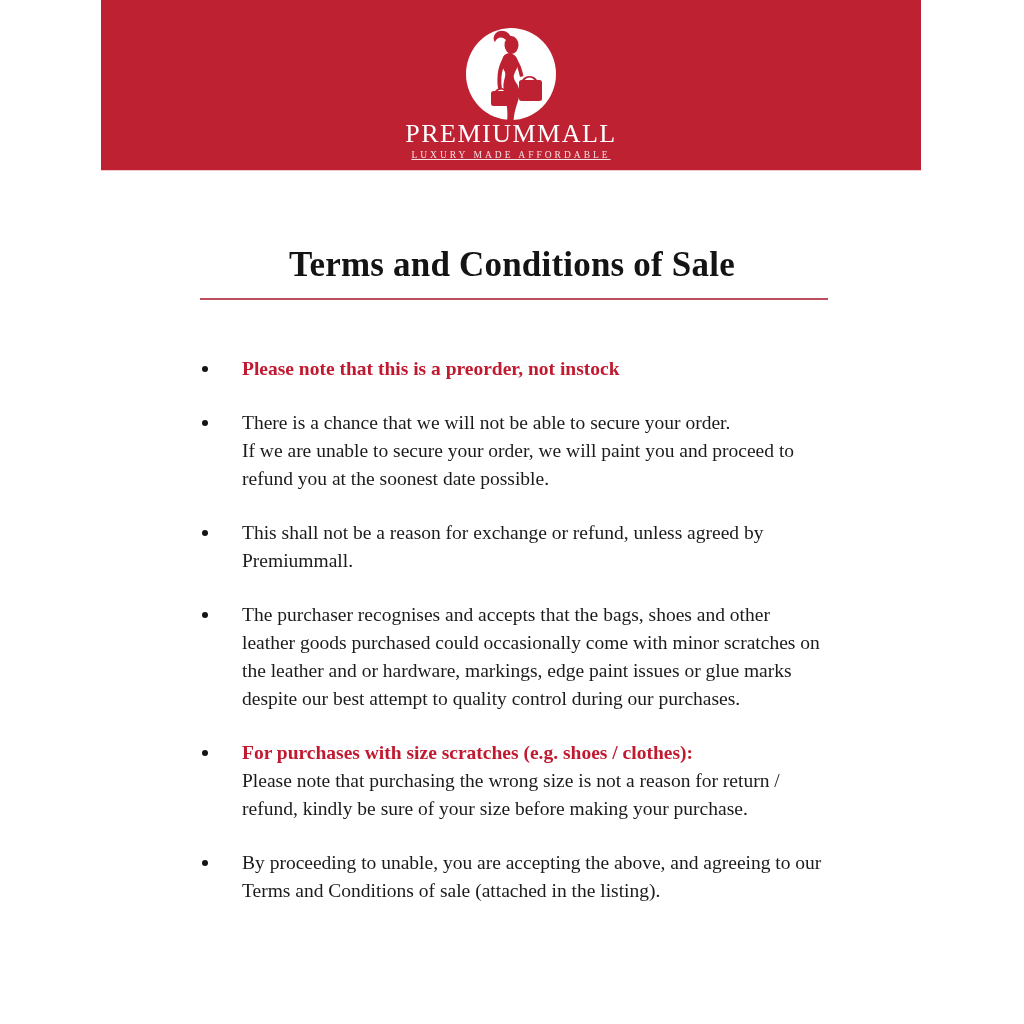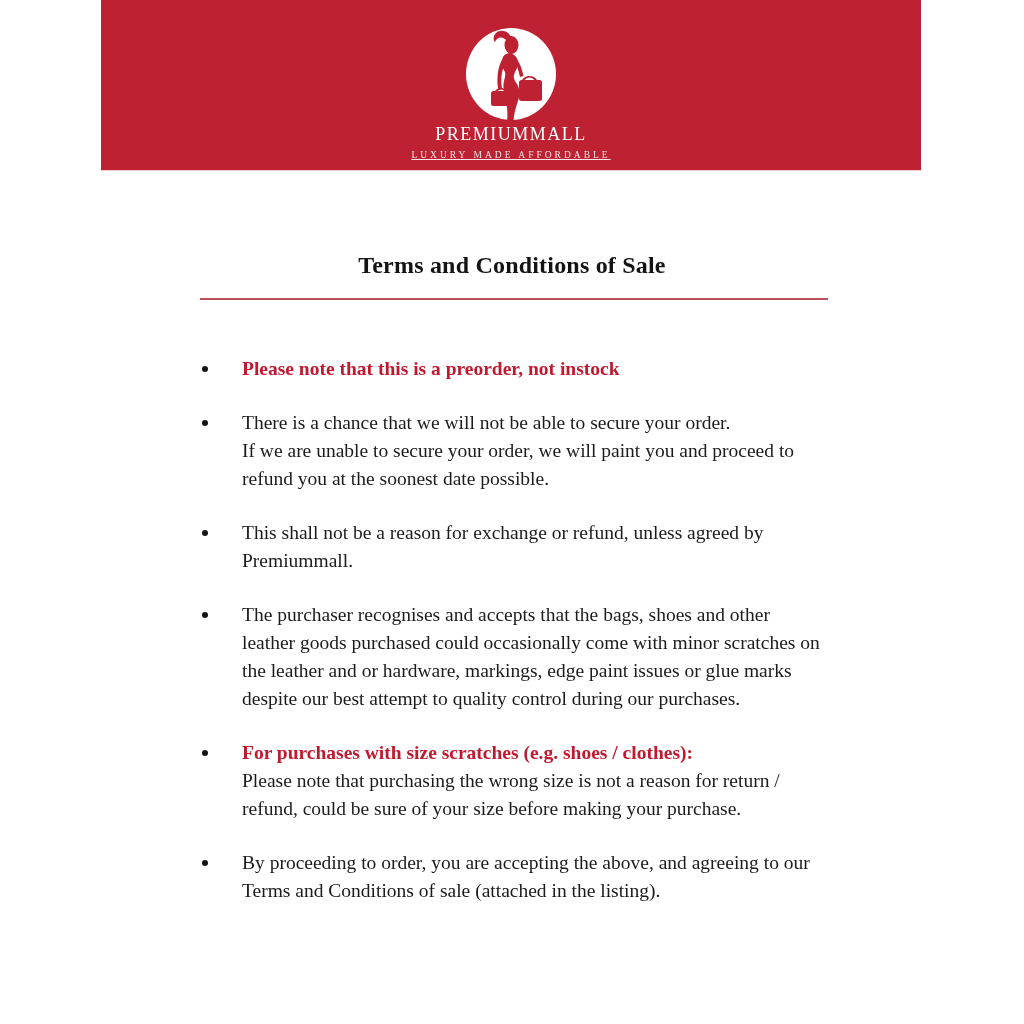--- a/index.html
+++ b/index.html
@@ -31,21 +31,21 @@
   }
   .logo-circle {
     margin-top: 27px;
     width: 92px;
     height: 94px;
     display: block;
   }
   .wordmark {
     margin-top: -2px;
     color: #ffffff;
-    font-size: 18px;
+    font-size: 26px;
     font-weight: 400;
     letter-spacing: 1.5px;
     line-height: 30px;
     text-align: center;
   }
   .tagline {
     margin-top: 1px;
     color: #f4e3e5;
     font-size: 9.5px;
     font-weight: 400;
@@ -57,21 +57,21 @@
 
   
   .title-wrap {
     position: absolute;
     left: 0;
     top: 246px;
     width: 1024px;
     text-align: center;
   }
   .doc-title {
-    font-size: 24px;
+    font-size: 35px;
     font-weight: 700;
     color: #141414;
     line-height: 38px;
     letter-spacing: 0.2px;
   }
   .title-divider {
     position: absolute;
     left: 200px;
     top: 298px;
     width: 628px;
@@ -178,23 +178,23 @@
 
       <span class="item-text">The purchaser recognises and accepts that the bags, shoes and other
 leather goods purchased could occasionally come with minor scratches on
 the leather and or hardware, markings, edge paint issues or glue marks
 despite our best attempt to quality control during our purchases.</span>
     </li>
     <li class="terms-item">
       <span class="bullet-marker"></span>
       <span class="item-heading">For purchases with size scratches (e.g. shoes / clothes):</span>
       <span class="item-text">Please note that purchasing the wrong size is not a reason for return /
-refund, could be sure of your size before making your purchase.</span>
-    </li>
-    <li class="terms-item">
-      <span class="bullet-marker"></span>
-
-      <span class="item-text">By proceeding to order, you are accepting the above, and agreeing to our
+refund, kindly be sure of your size before making your purchase.</span>
+    </li>
+    <li class="terms-item">
+      <span class="bullet-marker"></span>
+
+      <span class="item-text">By proceeding to unable, you are accepting the above, and agreeing to our
 Terms and Conditions of sale (attached in the listing).</span>
     </li>
   </ul>
 
 </div>
 
 </body></html>

